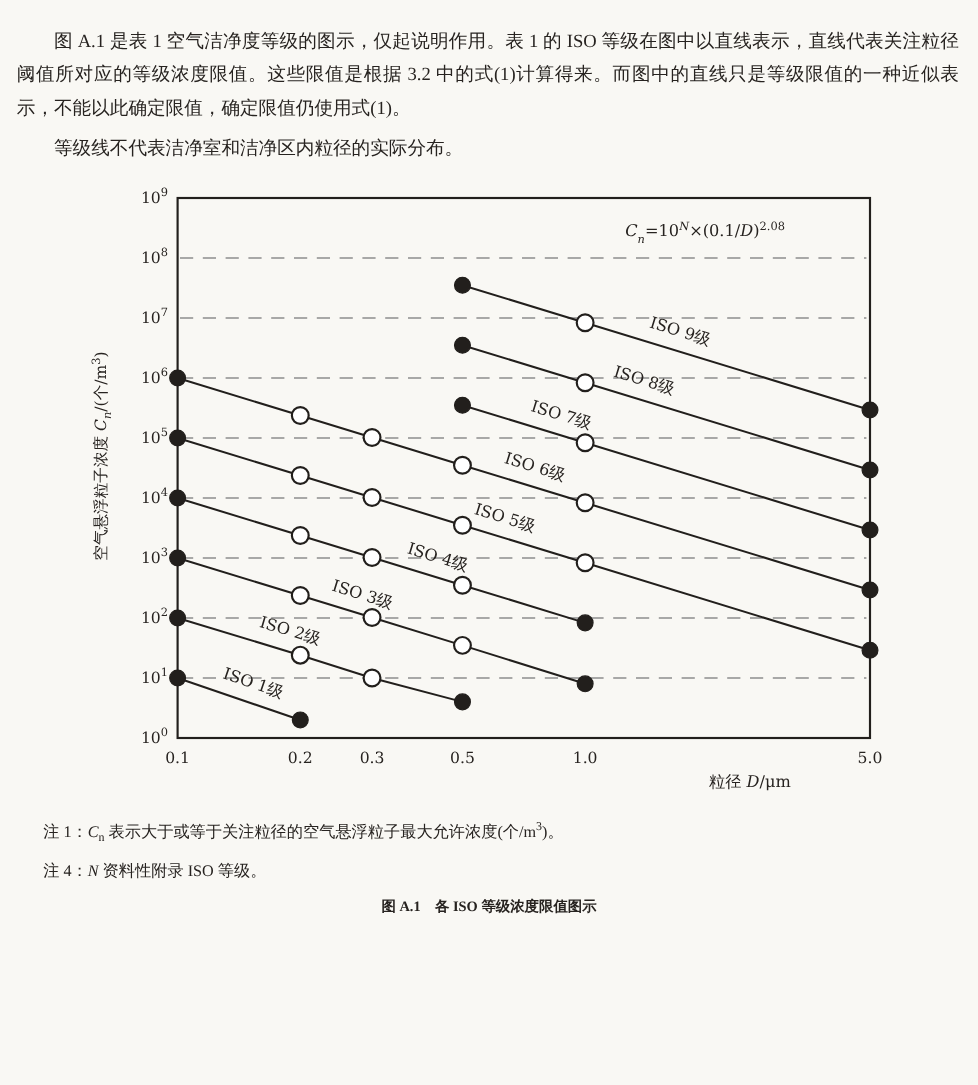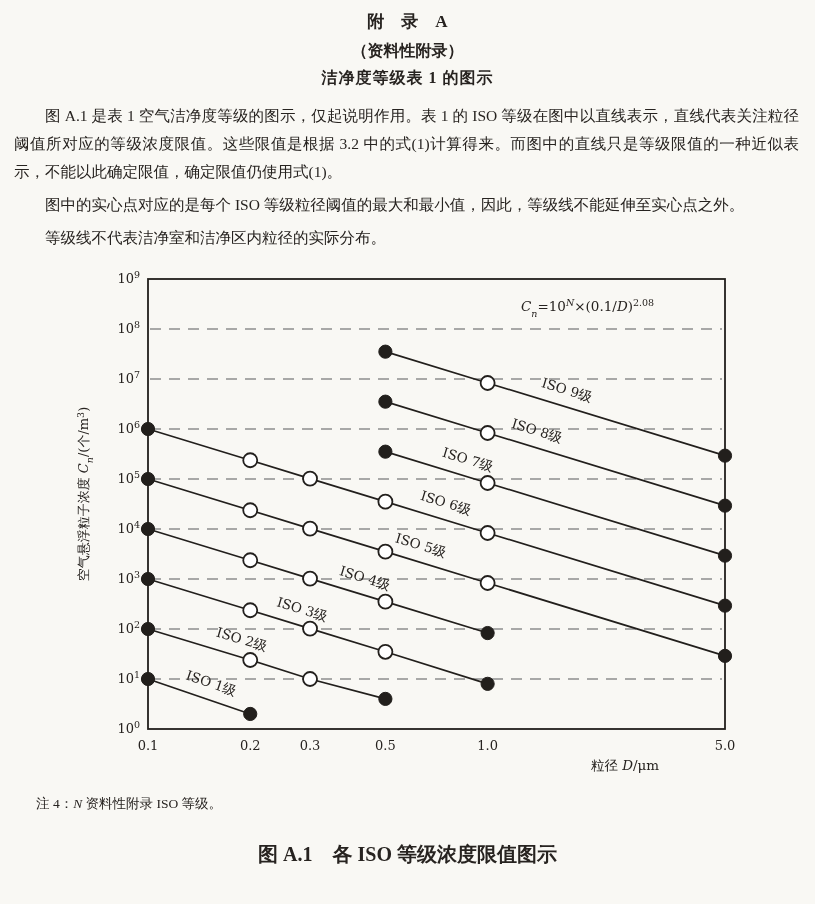--- a/index.html
+++ b/index.html
@@ -20,36 +20,30 @@
   .p1{margin-top:11px;}
   .p2{margin-top:5px;}
   .p3{margin-top:5px;}
   .chart-wrap{margin-top:12px;height:520px;position:relative;}
   svg{display:block;font-family:"DejaVu Serif","Liberation Serif",serif;}
   .notes{margin:6px 20px 0 36px;font-size:13.5px;line-height:27px;}
   .note i{font-style:italic;}
   .note sub{font-size:10px;}
   .note sup{font-size:10px;}
   .caption{
-    text-align:center;font-size:20px;font-weight:bold;margin-top:24px;
+    text-align:center;font-size:12px;font-weight:bold;margin-top:8px;
   }
 </style>
 </head>
 <body>
 
 <div class="page">
 
-  <div class="titles">
-    <div class="h1">附　录　A</div>
-    <div class="h2">（资料性附录）</div>
-    <div class="h3">洁净度等级表 1 的图示</div>
-  </div>
 
   <p class="body-text p1">图 A.1 是表 1 空气洁净度等级的图示，仅起说明作用。表 1 的 ISO 等级在图中以直线表示，直线代表关注粒径阈值所对应的等级浓度限值。这些限值是根据 3.2 中的式(1)计算得来。而图中的直线只是等级限值的一种近似表示，不能以此确定限值，确定限值仍使用式(1)。</p>
-  <p class="body-text p2">图中的实心点对应的是每个 ISO 等级粒径阈值的最大和最小值，因此，等级线不能延伸至实心点之外。</p>
   <p class="body-text p3">等级线不代表洁净室和洁净区内粒径的实际分布。</p>
 
   <div class="chart-wrap">
     <svg id="chart-svg" width="815" height="520" viewBox="0 0 815 520">
         <line x1="150" y1="415" x2="722" y2="415" stroke="#8d8d8d" stroke-width="1.3" stroke-dasharray="11 8"></line>
         <line x1="150" y1="365" x2="722" y2="365" stroke="#8d8d8d" stroke-width="1.3" stroke-dasharray="11 8"></line>
         <line x1="150" y1="315" x2="722" y2="315" stroke="#8d8d8d" stroke-width="1.3" stroke-dasharray="11 8"></line>
         <line x1="150" y1="265" x2="722" y2="265" stroke="#8d8d8d" stroke-width="1.3" stroke-dasharray="11 8"></line>
         <line x1="150" y1="215" x2="722" y2="215" stroke="#8d8d8d" stroke-width="1.3" stroke-dasharray="11 8"></line>
         <line x1="150" y1="165" x2="722" y2="165" stroke="#8d8d8d" stroke-width="1.3" stroke-dasharray="11 8"></line>
@@ -127,18 +121,19 @@
         <circle cx="725" cy="241.65661898229456" r="6.6" fill="#221f1c" stroke="#221f1c" stroke-width="1"></circle>
         <text x="535.5035437130217" y="171.08691084369948" text-anchor="middle" font-size="13.5" fill="#272320" transform="rotate(17.02 535.5035437130217 171.08691084369948)">ISO 8级</text>
         <circle cx="385.3824678908915" cy="87.67286682609347" r="6.6" fill="#221f1c" stroke="#221f1c" stroke-width="1"></circle>
         <circle cx="487.6175321091085" cy="118.99383368546381" r="7" fill="#ffffff" stroke="#221f1c" stroke-width="1.8"></circle>
         <circle cx="725" cy="191.65661898229456" r="6.6" fill="#221f1c" stroke="#221f1c" stroke-width="1"></circle>
         <text x="565.5274260105886" y="130.2795927297281" text-anchor="middle" font-size="13.5" fill="#272320" transform="rotate(17.02 565.5274260105886 130.2795927297281)">ISO 9级</text>
       </svg>
   </div>
 
   <div class="notes">
+    <div class="note"><span>注 1：</span><i>C</i><sub>n</sub><span> 表示大于或等于关注粒径的空气悬浮粒子最大允许浓度(个/m</span><sup>3</sup><span>)。</span></div>
     <div class="note"><span>注 4：</span><i>N</i><span> 资料性附录 ISO 等级。</span></div>
   </div>
 
   <div class="caption">图 A.1　各 ISO 等级浓度限值图示</div>
 
 </div>
 
 </body></html>

